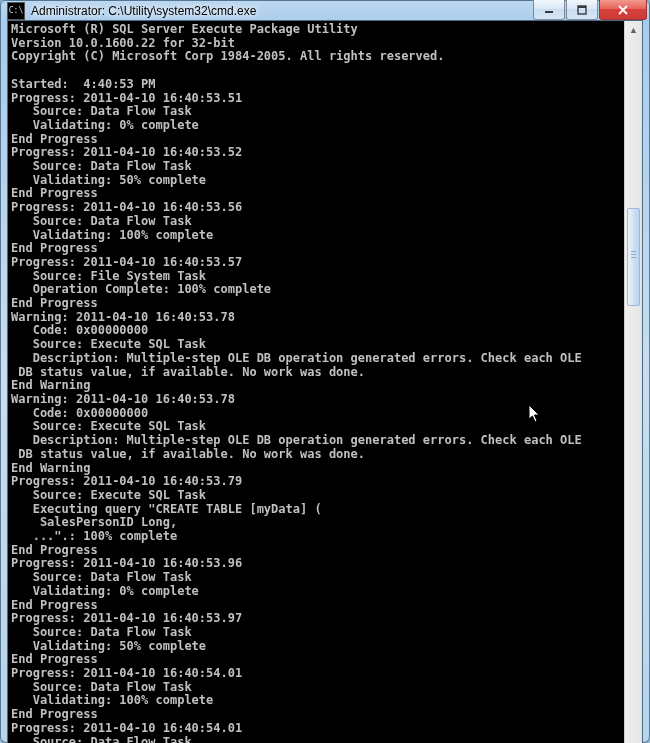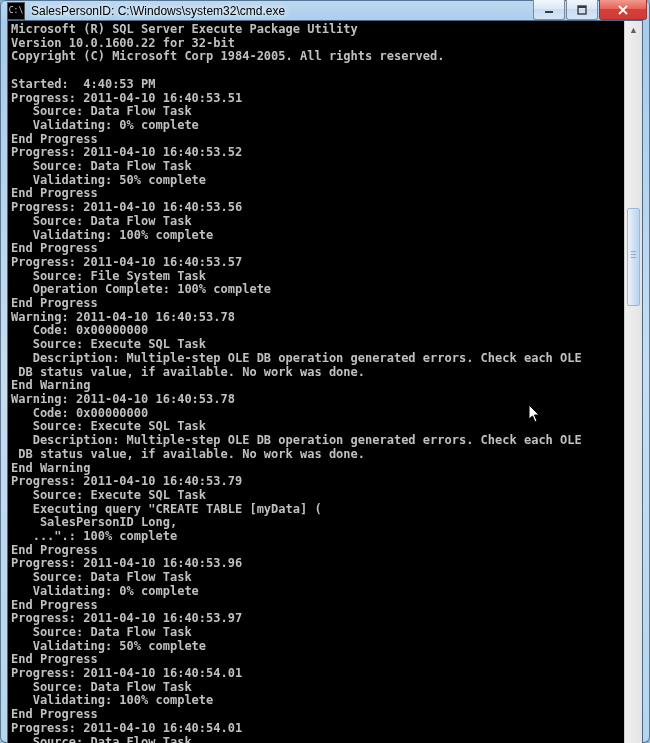--- a/index.html
+++ b/index.html
@@ -142,21 +142,21 @@
     top: 383px;
     pointer-events: none;
   }
 </style>
 </head>
 <body>
 
 <div class="window">
   <div class="titlebar">
     <div class="icon">C:\</div>
-    <div class="title">SalesPersonID: C:\Windows\system32\cmd.exe</div>
+    <div class="title">Administrator: C:\Utility\system32\cmd.exe</div>
     <div class="win-buttons">
       <div class="win-btn">
         <svg width="10" height="10" viewBox="0 0 10 10">
             <rect x="1" y="6" width="8" height="2" fill="#3a3a3a"></rect>
           </svg>
       </div>
       <div class="win-btn">
         <svg width="10" height="10" viewBox="0 0 10 10">
             <rect x="1" y="1" width="8" height="8" fill="none" stroke="#3a3a3a" stroke-width="1.4"></rect>
             <rect x="1" y="1" width="8" height="2" fill="#3a3a3a"></rect>

